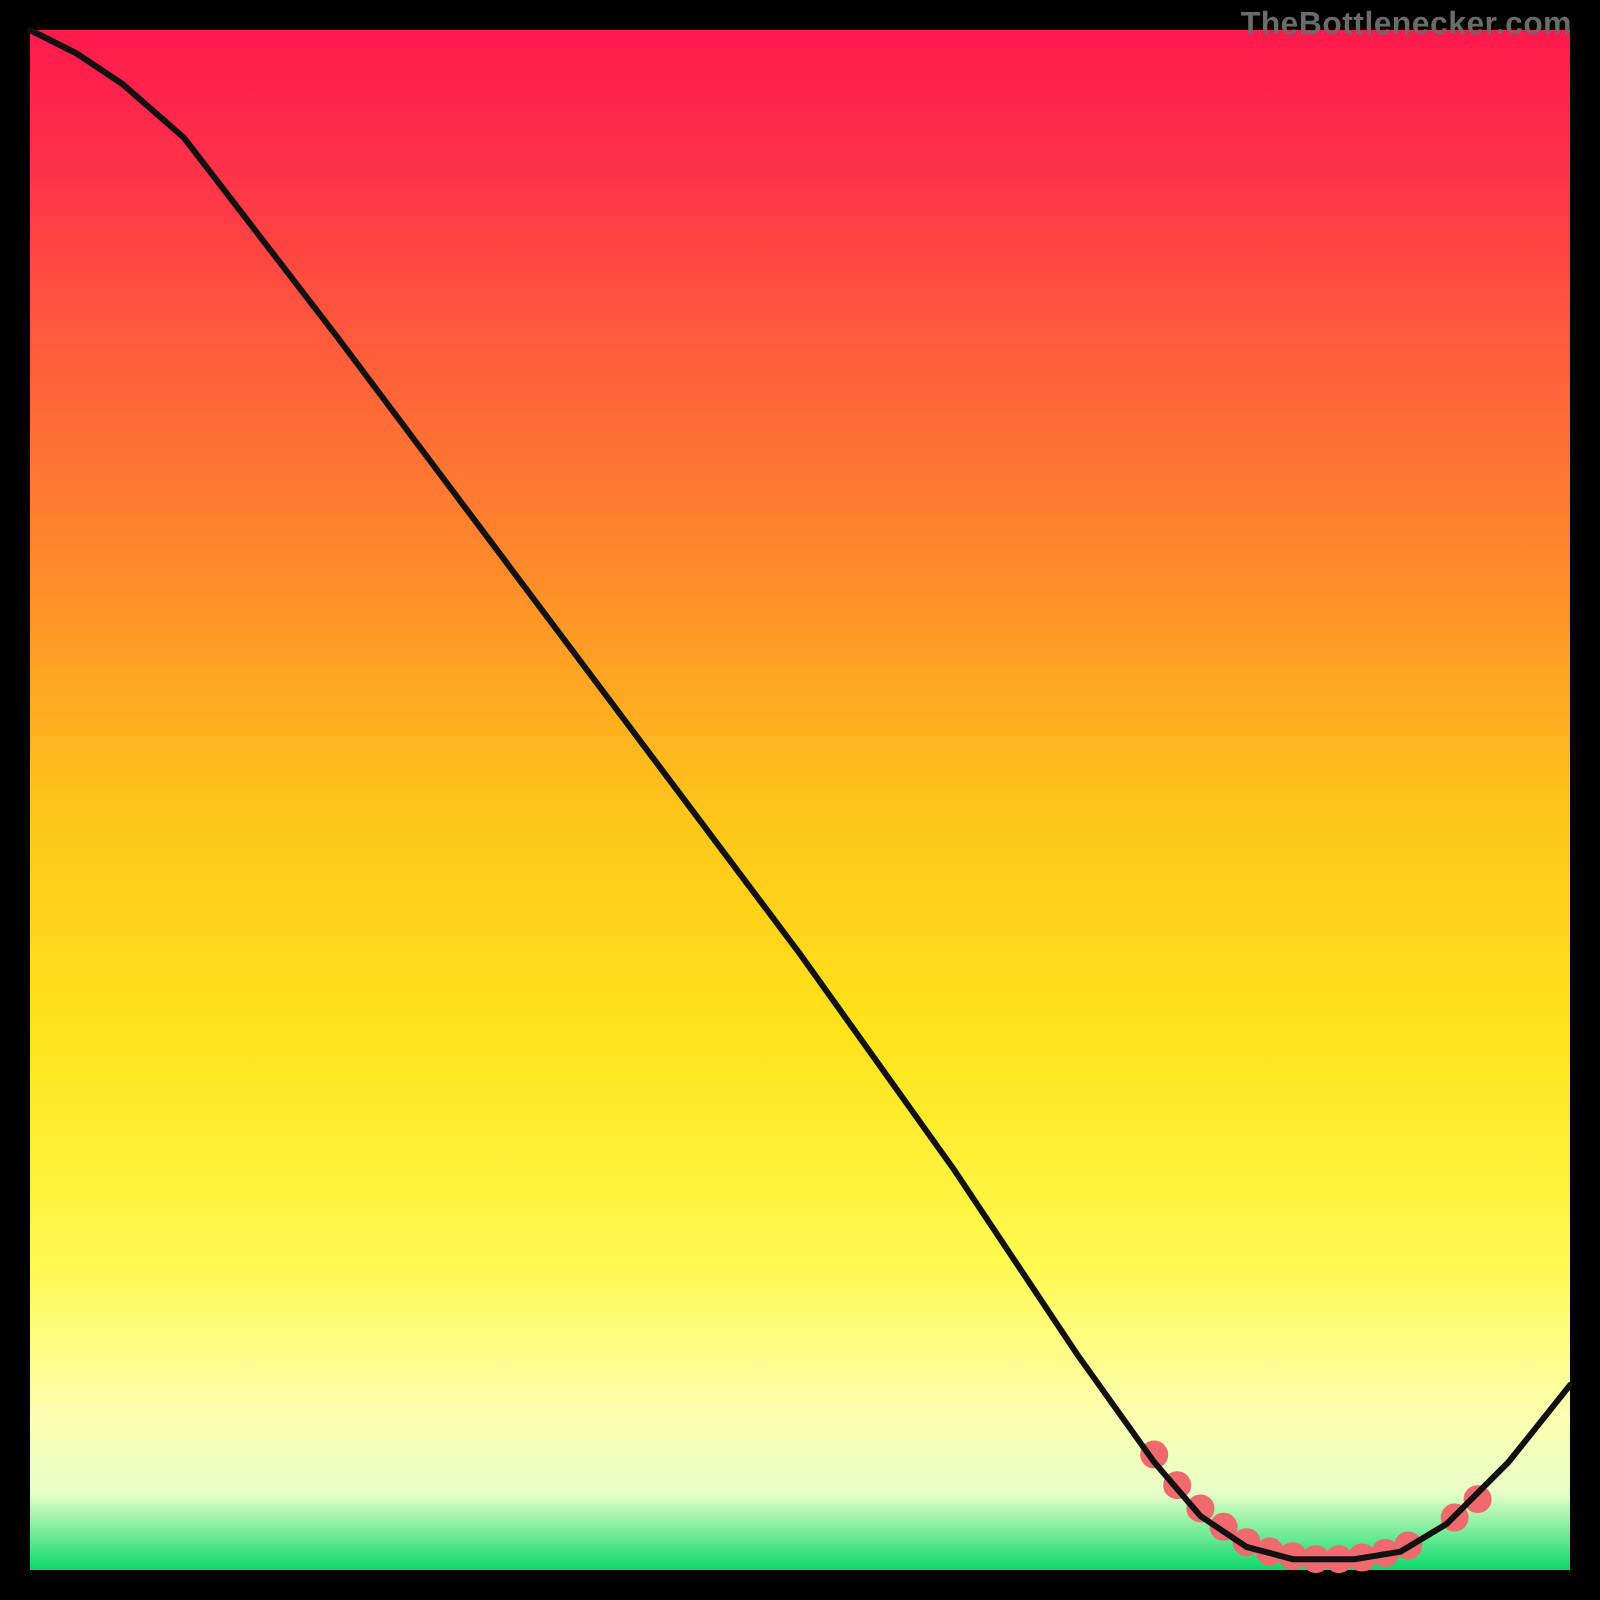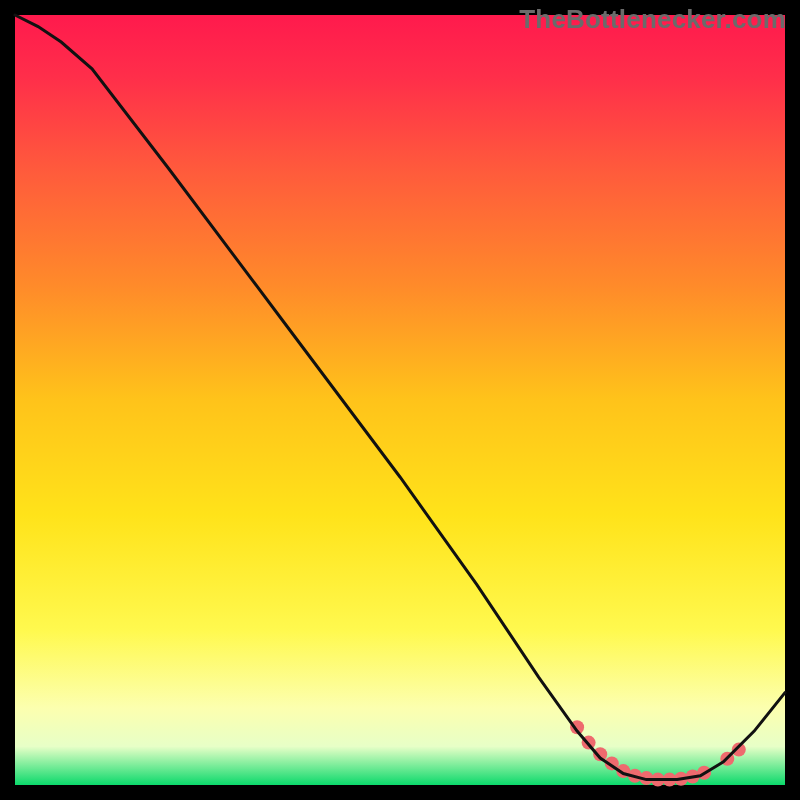--- a/index.html
+++ b/index.html
@@ -16,21 +16,21 @@
     width: 800px;
     height: 800px;
   }
   svg {
     display: block;
   }
   .watermark {
     position: absolute;
     top: 4px;
     right: 14px;
-    font-size: 26px;
+    font-size: 16px;
     font-weight: 600;
     color: #6b6b6b;
     letter-spacing: 0.2px;
   }
 </style>
 </head>
 <body>
 
 <div class="canvas-wrap">
   <svg id="chart-svg" width="800" height="800" viewBox="0 0 800 800">

